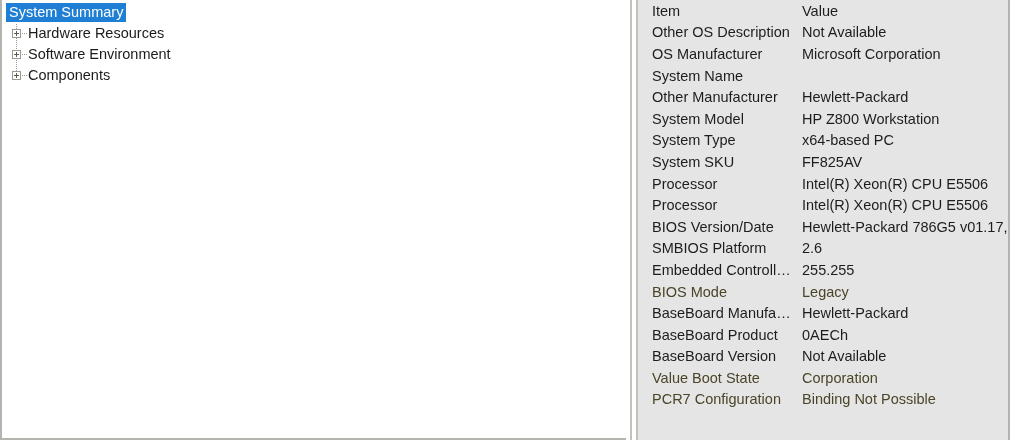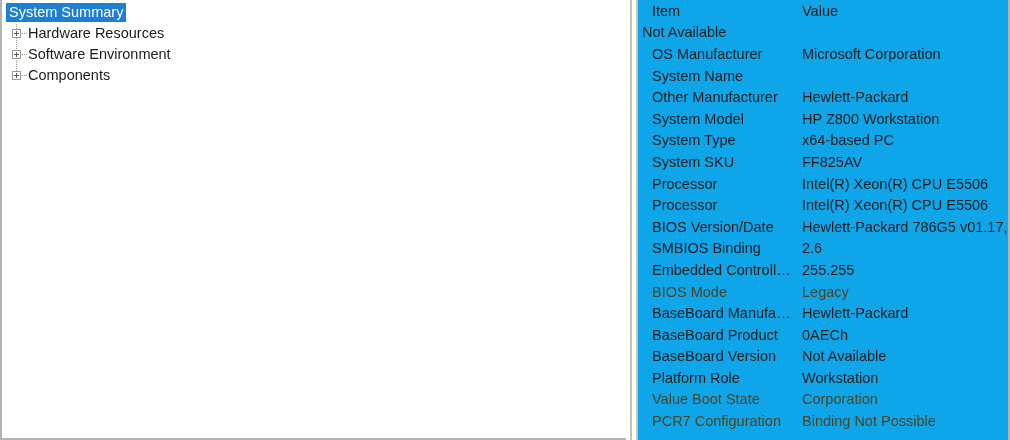--- a/index.html
+++ b/index.html
@@ -125,21 +125,21 @@
     left: 4px; top: 0; bottom: 0;
     width: 2px;
     background: #c3c3bd;
   }
 
   
   #details-panel {
     position: relative;
     width: 374px;
     height: 440px;
-    background: #0ea5e9;
+    background: #e5e5e5;
     border-right: 2px solid #b4b4ae;
     box-sizing: border-box;
     overflow: hidden;
   }
   #details-panel::before {
     content: "";
     position: absolute;
     left: 0; top: 0; bottom: 0;
     width: 2px;
     background: #c3c3bd;
@@ -216,20 +216,21 @@
 
   <div id="splitter"></div>
 
   <div id="details-panel">
     <div class="detail-rows" id="detail-rows">
         <div class="detail-row header">
           <div class="cell-item">Item</div>
           <div class="cell-value">Value</div>
         </div>
         <div class="detail-row">
+          <div class="cell-item">Other OS Description</div>
           <div class="cell-value">Not Available</div>
         </div>
         <div class="detail-row">
           <div class="cell-item">OS Manufacturer</div>
           <div class="cell-value">Microsoft Corporation</div>
         </div>
         <div class="detail-row">
           <div class="cell-item">System Name</div>
         </div>
         <div class="detail-row">
@@ -254,21 +255,21 @@
         </div>
         <div class="detail-row">
           <div class="cell-item">Processor</div>
           <div class="cell-value">Intel(R) Xeon(R) CPU           E5506</div>
         </div>
         <div class="detail-row">
           <div class="cell-item">BIOS Version/Date</div>
           <div class="cell-value">Hewlett-Packard 786G5 v01.17, 8/</div>
         </div>
         <div class="detail-row">
-          <div class="cell-item">SMBIOS Binding</div>
+          <div class="cell-item">SMBIOS Platform</div>
           <div class="cell-value">2.6</div>
         </div>
         <div class="detail-row">
           <div class="cell-item">Embedded Controller V...</div>
           <div class="cell-value">255.255</div>
         </div>
         <div class="detail-row flagged">
           <div class="cell-item">BIOS Mode</div>
           <div class="cell-value">Legacy</div>
         </div>
@@ -277,24 +278,20 @@
           <div class="cell-value">Hewlett-Packard</div>
         </div>
         <div class="detail-row">
           <div class="cell-item">BaseBoard Product</div>
           <div class="cell-value">0AECh</div>
         </div>
         <div class="detail-row">
           <div class="cell-item">BaseBoard Version</div>
           <div class="cell-value">Not Available</div>
         </div>
-        <div class="detail-row">
-          <div class="cell-item">Platform Role</div>
-          <div class="cell-value">Workstation</div>
-        </div>
         <div class="detail-row flagged">
           <div class="cell-item">Value Boot State</div>
           <div class="cell-value">Corporation</div>
         </div>
         <div class="detail-row flagged">
           <div class="cell-item">PCR7 Configuration</div>
           <div class="cell-value">Binding Not Possible</div>
         </div>
       </div>
 

